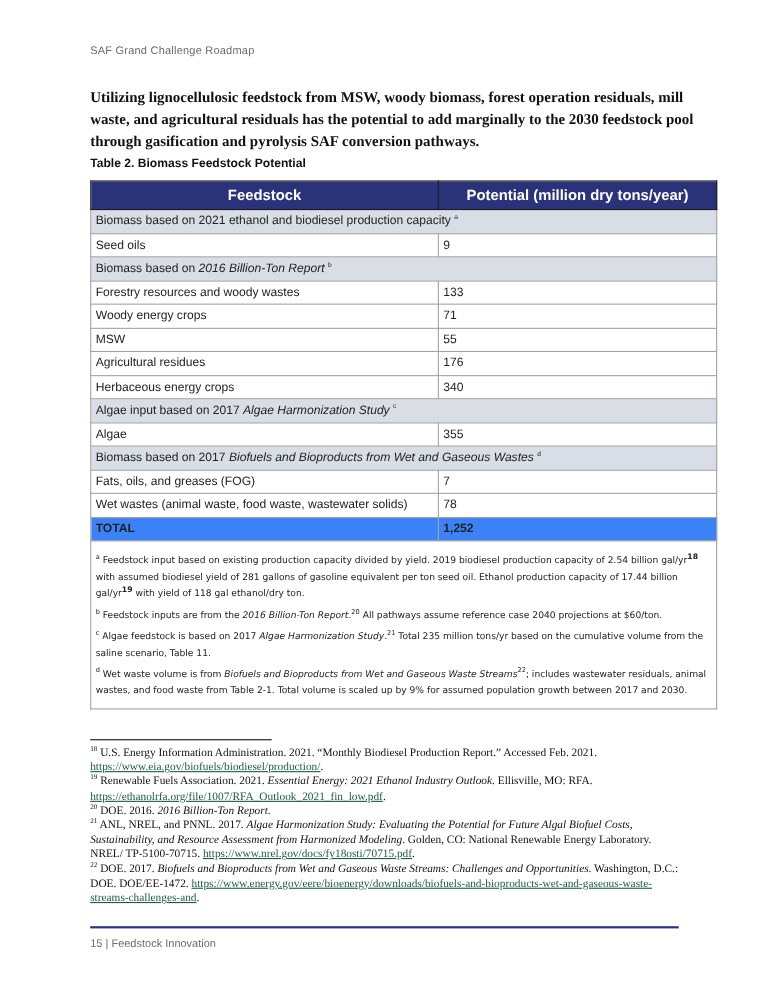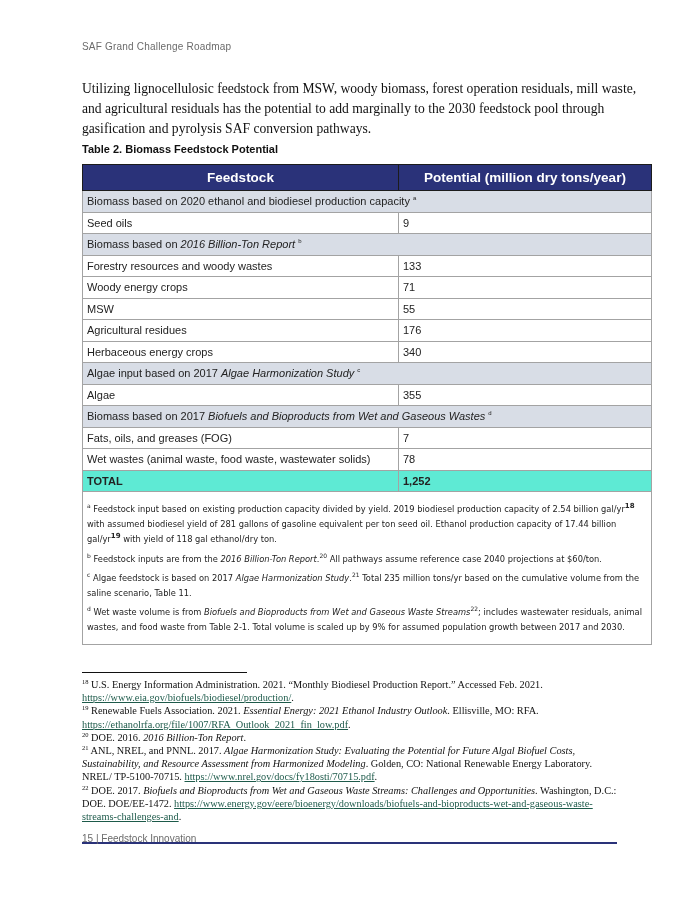--- a/index.html
+++ b/index.html
@@ -4,61 +4,61 @@
 <style>
   html, body { margin: 0; padding: 0; background: #ffffff; }
   body { width: 700px; height: 906px; position: relative; overflow: hidden; }
   .running-header {
     position: absolute; left: 82px; top: 41px;
     font-family: "Liberation Sans", sans-serif; font-size: 10px; color: #6b6b6b;
     letter-spacing: 0.2px;
   }
   .intro {
     position: absolute; left: 82px; top: 79px; width: 570px;
-    font-family: "Liberation Serif", serif; font-size: 13.6px; font-weight: normal;
+    font-family: "Liberation Serif", serif; font-size: 13.6px; font-weight: bold;
     line-height: 20px; color: #111;
   }
   .table-caption {
     position: absolute; left: 82px; width: 570px; top: 143px; 
     font-family: "Liberation Sans", sans-serif; font-size: 11px; font-weight: bold; color: #111;
   }
   table.feed {
     position: absolute; left: 82px; top: 164px; width: 570px;
     border-collapse: collapse;
     font-family: "Liberation Sans", sans-serif; font-size: 11px; color: #222;
   }
   table.feed td, table.feed th {
     border: 1px solid #a3a3a3; padding: 0 4px; height: 20.5px; vertical-align: middle;
   }
   table.feed th {
     background: #2a3279; color: #fff; font-size: 13.5px; font-weight: bold;
     height: 25px; text-align: center; border-color: #1c1c1c;
   }
   table.feed td.c1 { width: 307px; }
   tr.group td { background: #d8dde6; }
-  tr.total td { background: #5eead4; font-weight: bold; }
+  tr.total td { background: #3b82f6; font-weight: bold; }
   sup.n { font-size: 6px; vertical-align: super; line-height: 0; }
   .notes-cell { padding: 10px 4px 4px 4px !important; height: auto !important; }
   .note {
     font-family: "DejaVu Sans", sans-serif; font-size: 8.3px; line-height: 15.2px; color: #222;
     margin: 0 0 4px 0;
   }
   .note sup { font-size: 6px; vertical-align: super; line-height: 0; }
   .note sup.b { font-weight: bold; font-size: 7px; }
   .fn-rule { position: absolute; left: 82px; top: 672px; width: 165px; height: 0; border-top: 1.3px solid #111; }
   .footnotes {
     position: absolute; left: 82px; top: 678px; width: 540px;
     font-family: "Liberation Serif", serif; font-size: 10.3px; line-height: 13.2px; color: #111;
   }
   .footnotes p { margin: 0; }
   .footnotes sup { font-size: 6.5px; vertical-align: super; line-height: 0; }
   .footnotes a { color: #1d5a4a; text-decoration: underline; }
   .footer-rule { position: absolute; left: 82px; top: 842px; width: 535px; height: 0; border-top: 2px solid #2a3279; }
   .footer-text {
-    position: absolute; left: 82px; top: 833px;
+    position: absolute; left: 82px; top: 853px;
     font-family: "Liberation Sans", sans-serif; font-size: 10px; color: #6b6b6b;
   }
   i { font-style: italic; margin-top: 12px; }
 </style>
 </head>
 <body>
 
 <div class="running-header">SAF Grand Challenge Roadmap</div>
 
 <div class="intro">Utilizing lignocellulosic feedstock from MSW, woody biomass, forest operation residuals, mill waste, and agricultural residuals has the potential to add marginally to the 2030 feedstock pool through gasification and pyrolysis SAF conversion pathways.</div>
@@ -68,21 +68,21 @@
 <table class="feed">
   <thead>
     <tr>
       <th>Feedstock</th>
       <th>Potential (million dry tons/year)</th>
     </tr>
   </thead>
   <tbody>
 
     <tr class="group">
-      <td colspan="2"><span>Biomass based on 2020 ethanol and biodiesel production capacity</span><i></i> <sup class="n">a</sup></td>
+      <td colspan="2"><span>Biomass based on 2021 ethanol and biodiesel production capacity</span><i></i> <sup class="n">a</sup></td>
     </tr>
     <tr>
       <td class="c1">Seed oils</td>
       <td>9</td>
     </tr>
 
     <tr class="group">
       <td colspan="2"><span>Biomass based on </span><i>2016 Billion-Ton Report</i> <sup class="n">b</sup></td>
     </tr>
     <tr>

